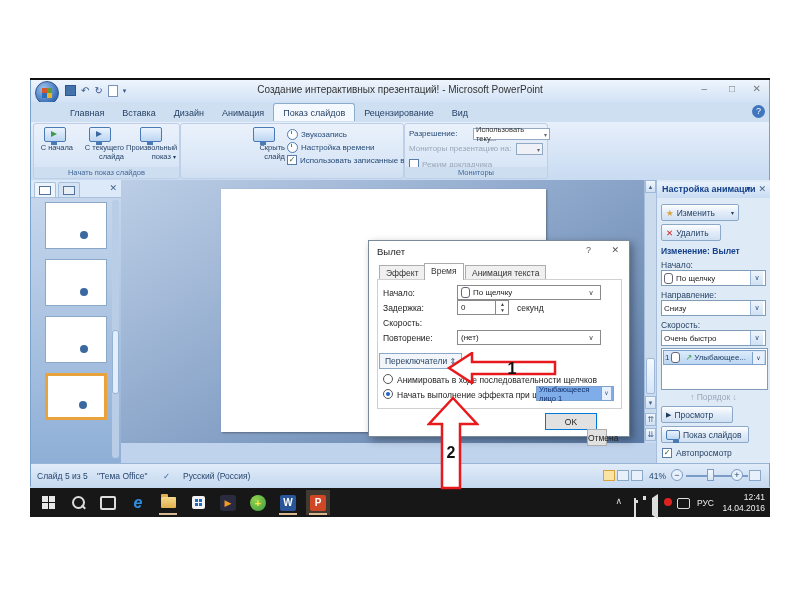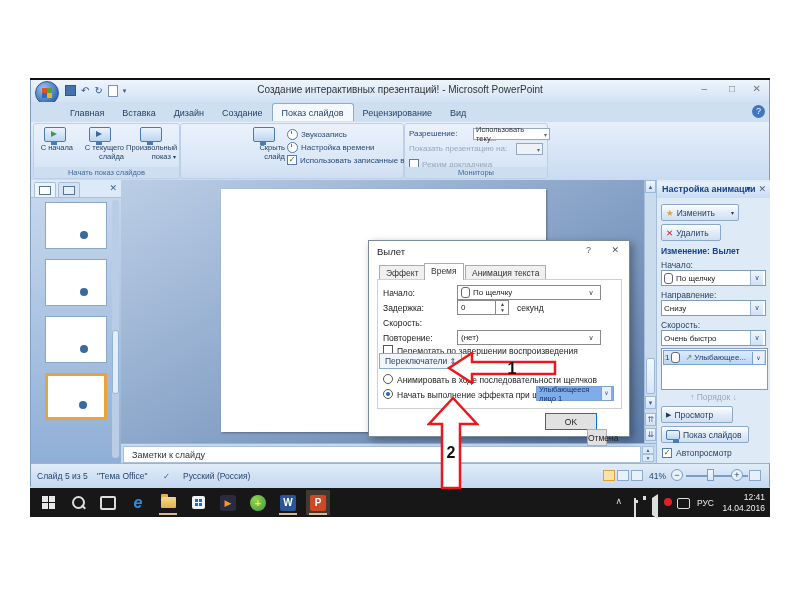--- a/index.html
+++ b/index.html
@@ -191,21 +191,21 @@
         <span class="doc"></span>
         <span style="font-size:7px">▾</span>
       </div>
       <div class="abs wtitle">Создание интерактивных презентаций! - Microsoft PowerPoint</div>
       <span class="abs wctrl" style="right:62px">–</span>
       <span class="abs wctrl" style="right:34px">□</span>
       <span class="abs wctrl" style="right:8px">✕</span>
     </div>
 
     <div class="abs tabrow">
-      <span style="display:inline-block;width:30px"></span><span class="rtab">Главная</span><span class="rtab">Вставка</span><span class="rtab">Дизайн</span><span class="rtab">Создание</span><span class="rtab active">Показ слайдов</span><span class="rtab">Рецензирование</span><span class="rtab">Вид</span>
+      <span style="display:inline-block;width:30px"></span><span class="rtab">Главная</span><span class="rtab">Вставка</span><span class="rtab">Дизайн</span><span class="rtab">Анимация</span><span class="rtab active">Показ слайдов</span><span class="rtab">Рецензирование</span><span class="rtab">Вид</span>
       <span class="abs helpdot">?</span>
     </div>
 
     <div class="abs ribbon">
 
       <div class="rgroup" style="left:2px;width:145px">
         <div class="bigbtn" style="left:3px;width:36px">
           <div class="mon">
               <span class="playdot"></span>
             </div>
@@ -245,21 +245,21 @@
 
       <div class="rgroup" style="left:373px;width:142px">
         <div class="mrow" style="left:4px;top:5px">
           <span>Разрешение:</span>
         </div>
         <div class="mcombo abs" style="left:68px;top:4px;width:77px">
           <span>Использовать теку...</span>
             <span class="ar">▾</span>
         </div>
         <div class="mrow gray" style="left:4px;top:20px">
-          <span>Показать презентацию на:</span>
+          <span>Мониторы презентацию на:</span>
         </div>
         <div class="mcombo abs" style="left:111px;top:19px;width:27px;background:#eef2f7">
           <span class="ar gray">▾</span>
         </div>
         <div class="mrow gray" style="left:4px;top:35px">
           <span class="cbx" style="color:transparent"></span>
           <span>Режим докладчика</span>
         </div>
         <div class="rgname">Мониторы</div>
       </div>
@@ -298,25 +298,20 @@
       </div>
       <div class="escroll">
         <div class="sbtn" style="top:0">▲</div>
         <div class="sthumb"></div>
         <div class="sbtn" style="top:216px">▼</div>
         <div class="sbtn" style="top:233px;font-size:8px">⇈</div>
         <div class="sbtn" style="top:248px;font-size:8px">⇊</div>
       </div>
     </div>
 
-    <div class="abs notes">
-      <div class="notesbox"><span>Заметки к слайду</span></div>
-      <div class="notearr" style="top:2px">▲</div>
-      <div class="notearr" style="top:10px">▼</div>
-    </div>
 
     <div class="abs pane">
       <div class="phead">
         <span>Настройка анимации</span>
         <span class="abs" style="right:18px;top:3px;font-size:7px;color:#15428b">▼</span>
         <span class="abs" style="right:4px;top:2px;font-weight:normal;color:#44668e">✕</span>
       </div>
       <div class="pbtn" style="left:4px;top:24px;width:78px">
         <span style="color:#d9a23c">★</span>
         <span>Изменить</span>
@@ -411,23 +406,20 @@
     <div class="drow" style="left:148px;top:62px">секунд</div>
 
     <div class="drow" style="top:77px">Скорость:</div>
 
     <div class="drow" style="top:92px">Повторение:</div>
     <div class="dcombo" style="top:89px">
       <span>(нет)</span>
       <span class="cbtn">∨</span>
     </div>
 
-    <div class="drow" style="top:104px">
-      <span class="dchk"></span><span>Перемотать по завершении воспроизведения</span>
-    </div>
 
     <div class="trigbtn">
       <span>Переключатели</span>
       <span style="font-size:8px">⇕</span>
     </div>
 
     <div class="drow" style="top:133px">
       <span class="dradio"></span><span>Анимировать в ходе последовательности щелчков</span>
     </div>
     <div class="drow" style="top:148px">

